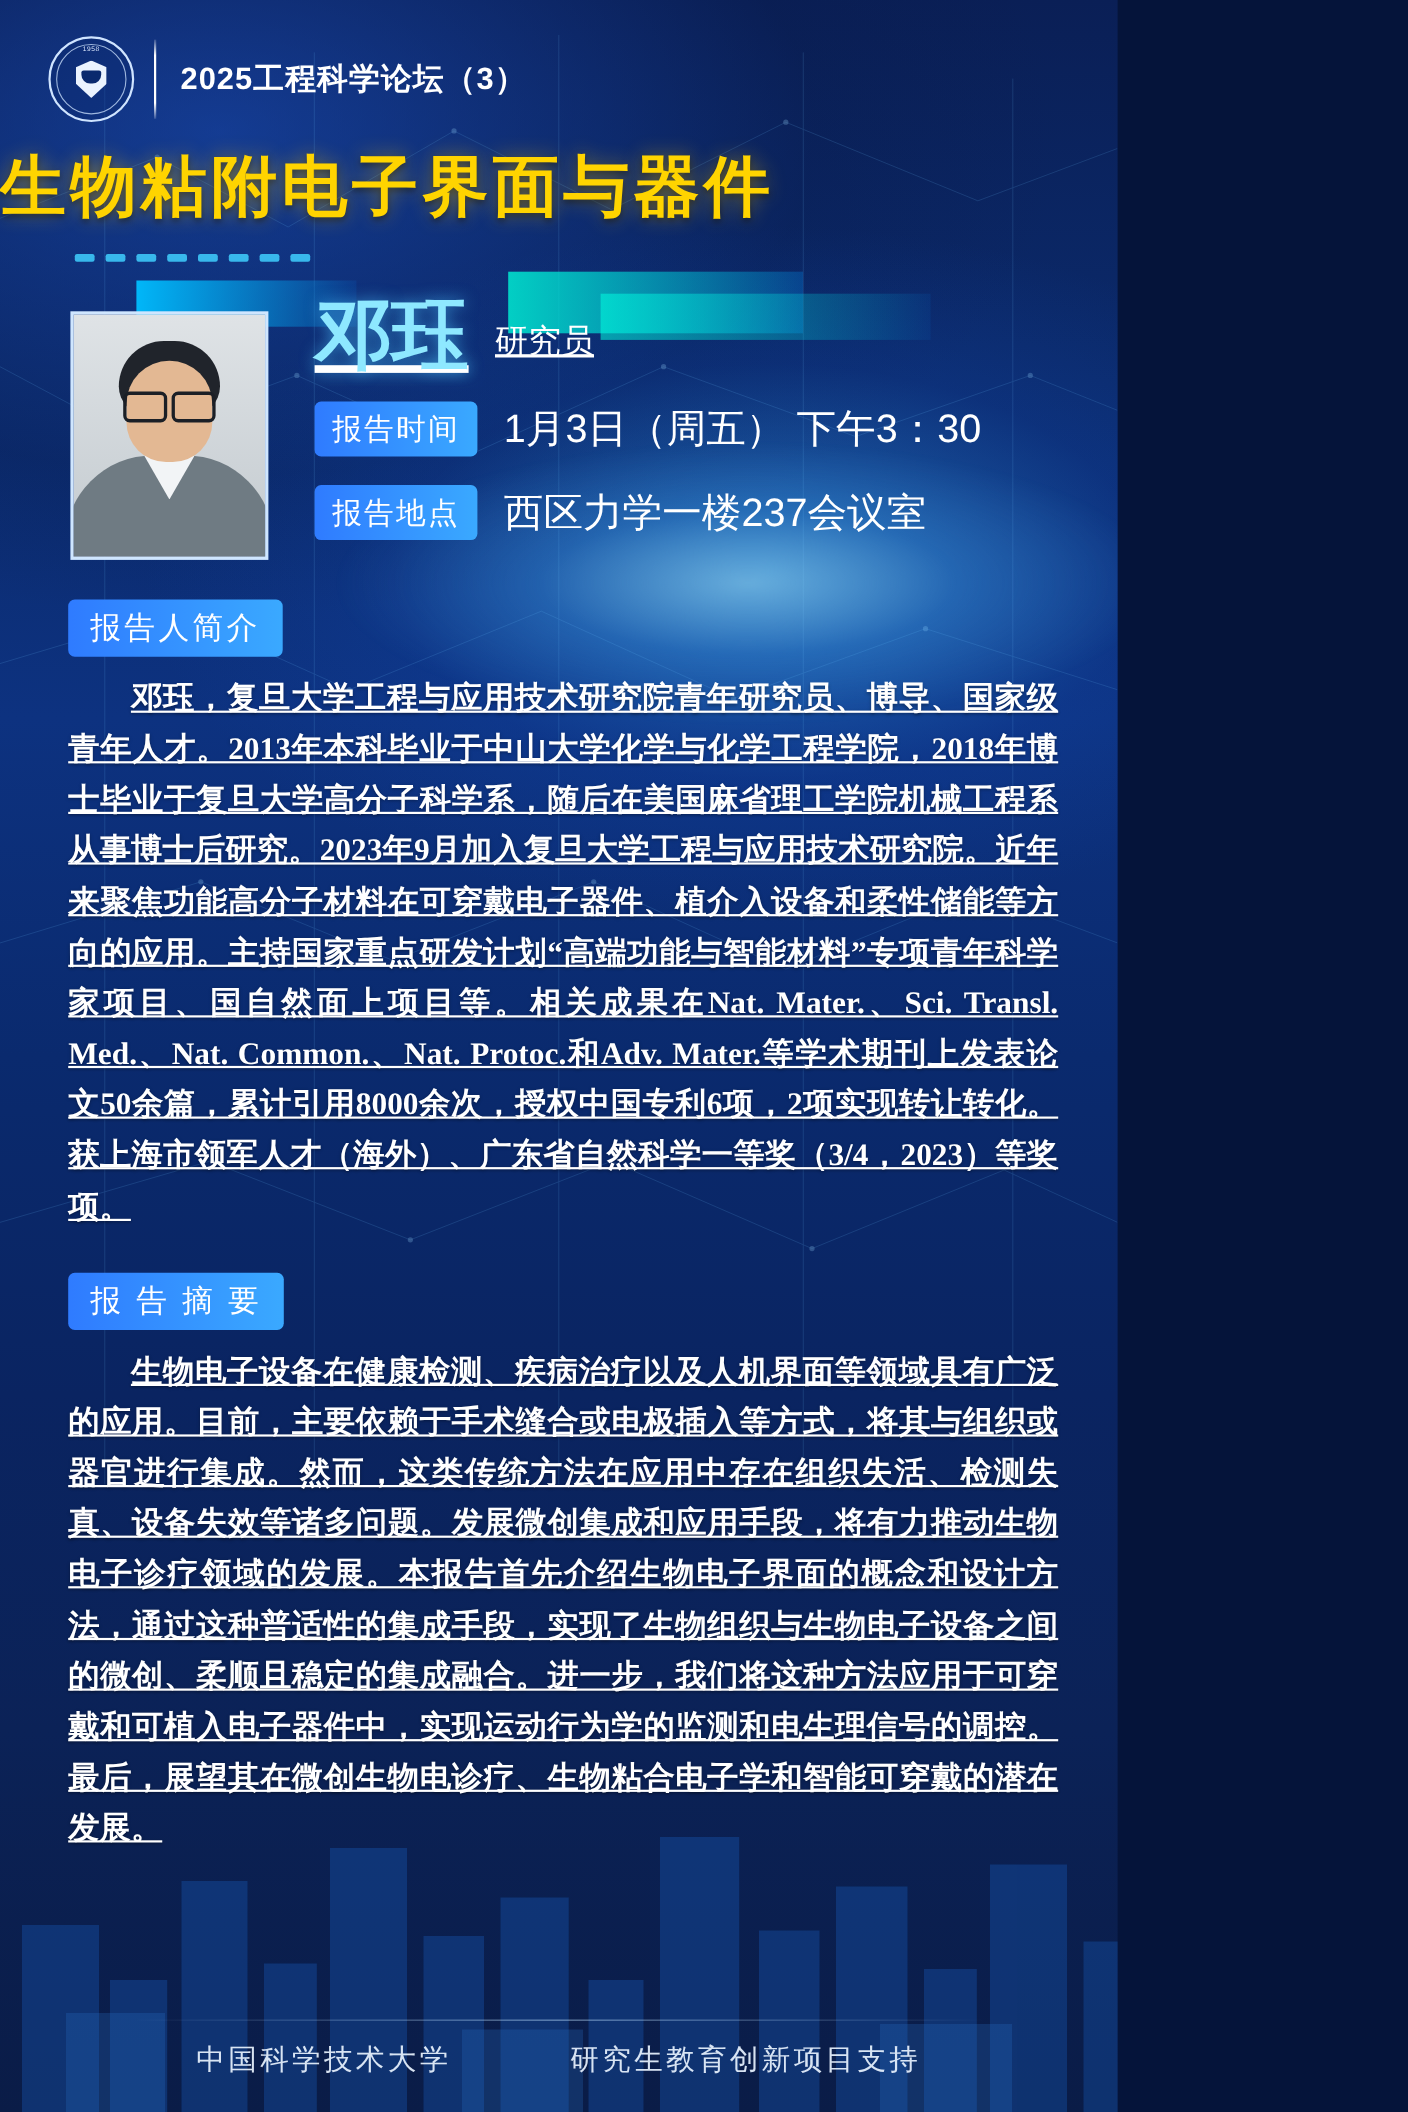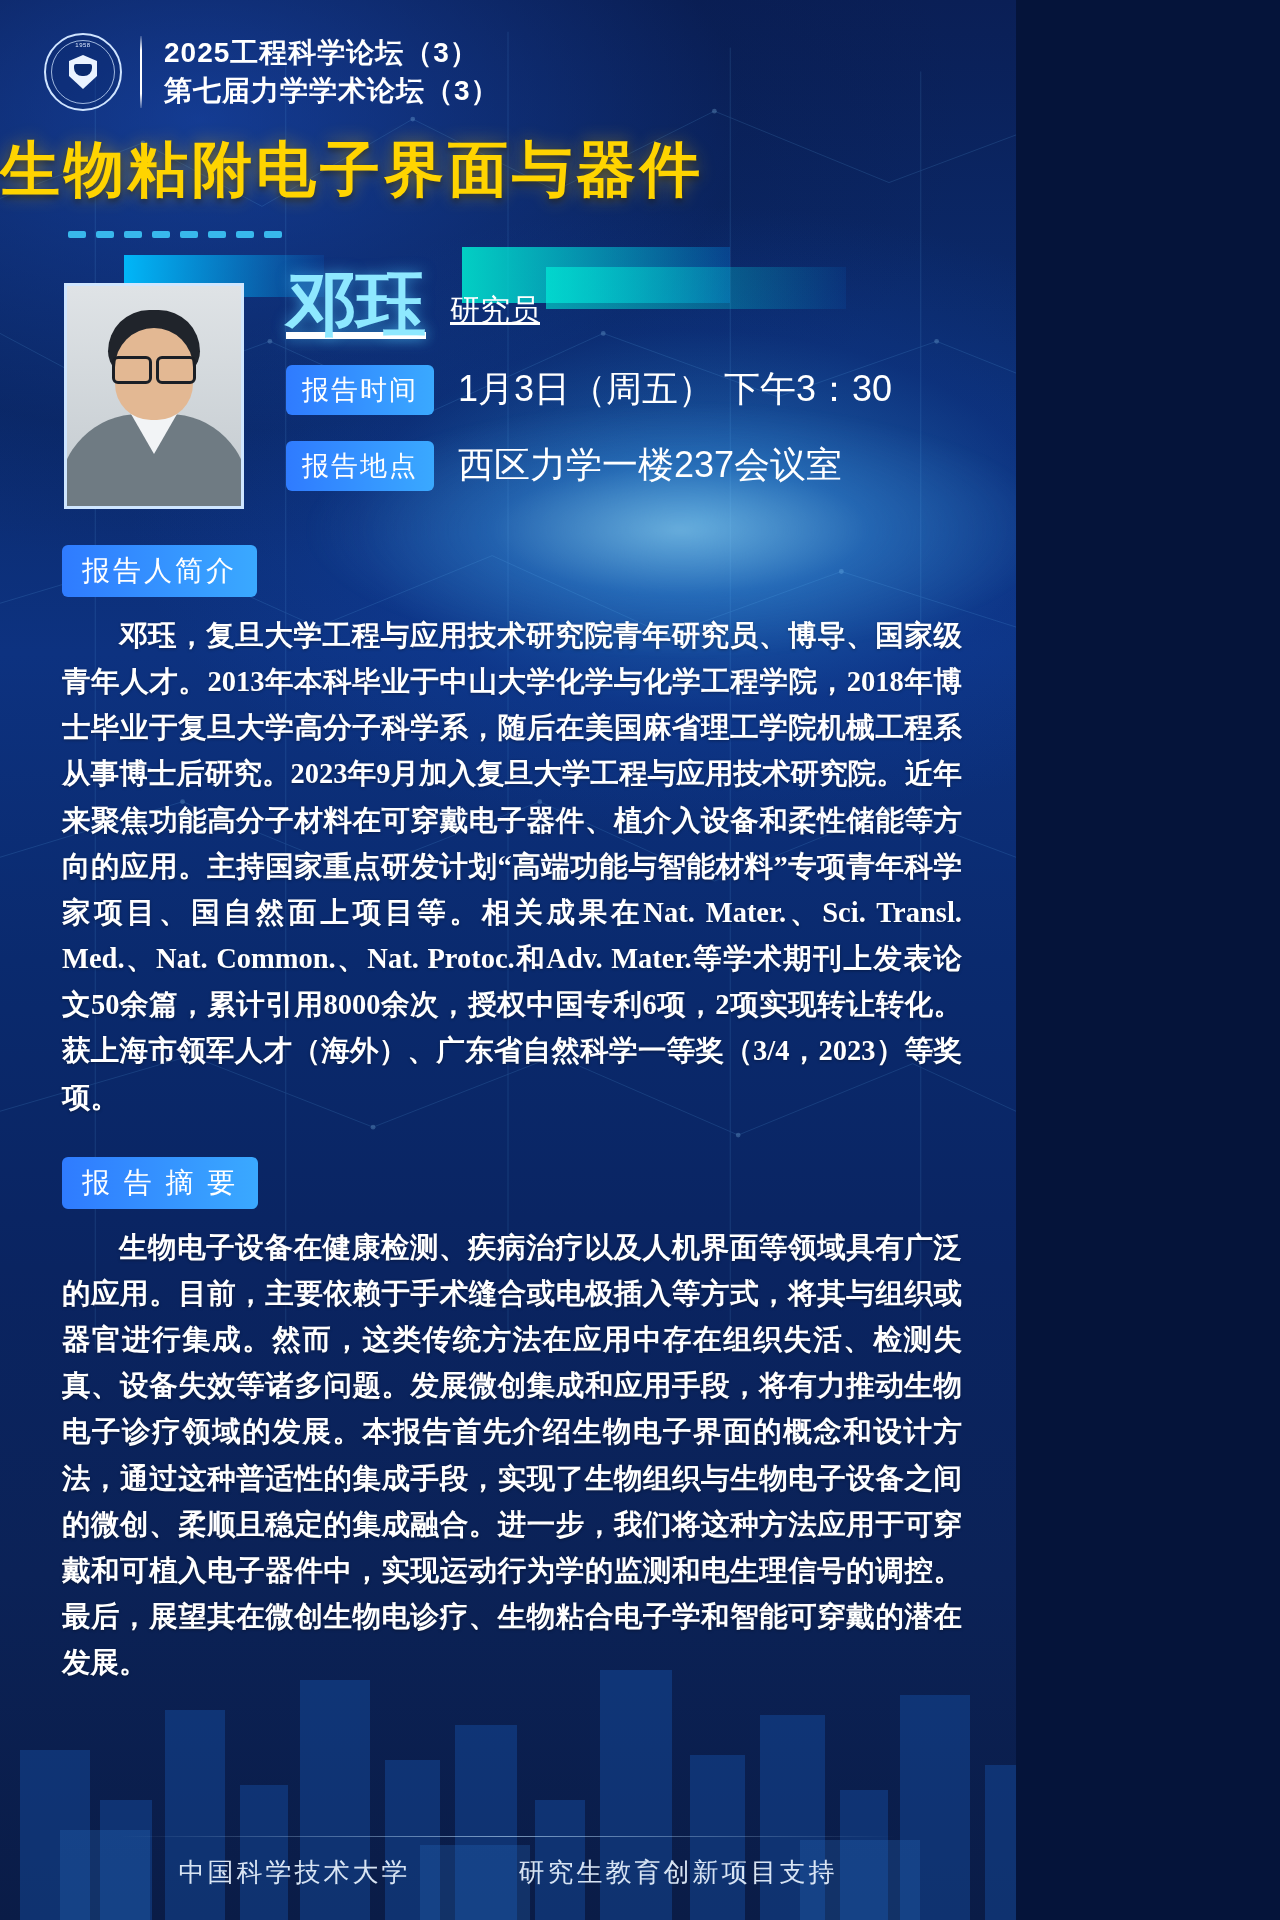--- a/index.html
+++ b/index.html
@@ -185,35 +185,35 @@
     z-index:3;
   }
   .name-row { display:flex; align-items:flex-end; gap:24px;text-decoration:underline; }
   .name {
     font-size:70px; font-weight:bold;
     color:#8ee8ff;
     text-shadow:0 0 14px rgba(80,200,255,.6);
     line-height:1;
   }
   .role { font-size:30px; color:#ffffff; padding-bottom:8px;text-align:right; }
-  .meta-row { display:flex; align-items:flex-start; margin-top:26px; }
+  .meta-row { display:flex; align-items:flex-end; margin-top:26px; }
   .tag {
     display:inline-block;
     background:linear-gradient(90deg,#2f7bff,#3aa9ff);
     color:#ffffff;
     font-size:27px;
     padding:7px 16px;
     border-radius:6px;
     letter-spacing:2px;
     white-space:nowrap;
   }
   .meta-val { font-size:36px; margin-left:24px; white-space:nowrap; }
 
   
-  .section { position:relative; margin-top:36px; padding:0 54px 0 62px; }
+  .section { position:relative; margin-top:36px; padding:0 54px 0 62px;text-decoration:underline; }
   .sec-head {
     display:inline-block;
     background:linear-gradient(90deg,#2f7bff,#3aa9ff);
     color:#fff;
     font-size:28px;
     padding:7px 20px;
     border-radius:6px;
     letter-spacing:3px;
   }
   .body-text {
@@ -318,21 +318,20 @@
   <div class="header">
     <div class="logo">
       <div class="ring"></div>
       <div class="txt-top">1958</div>
       <div class="shield"></div>
       <div class="txt-bot"></div>
     </div>
     <div class="header-divider"></div>
     <div class="header-lines">
       <div>2025工程科学论坛（3）</div>
-      <div>第七届力学学术论坛（3）</div>
     </div>
   </div>
 
   <div class="title">生物粘附电子界面与器件</div>
 
   <div class="speaker-area">
     <div class="deco-dots">
       <i></i>
         <i></i>
         <i></i>

